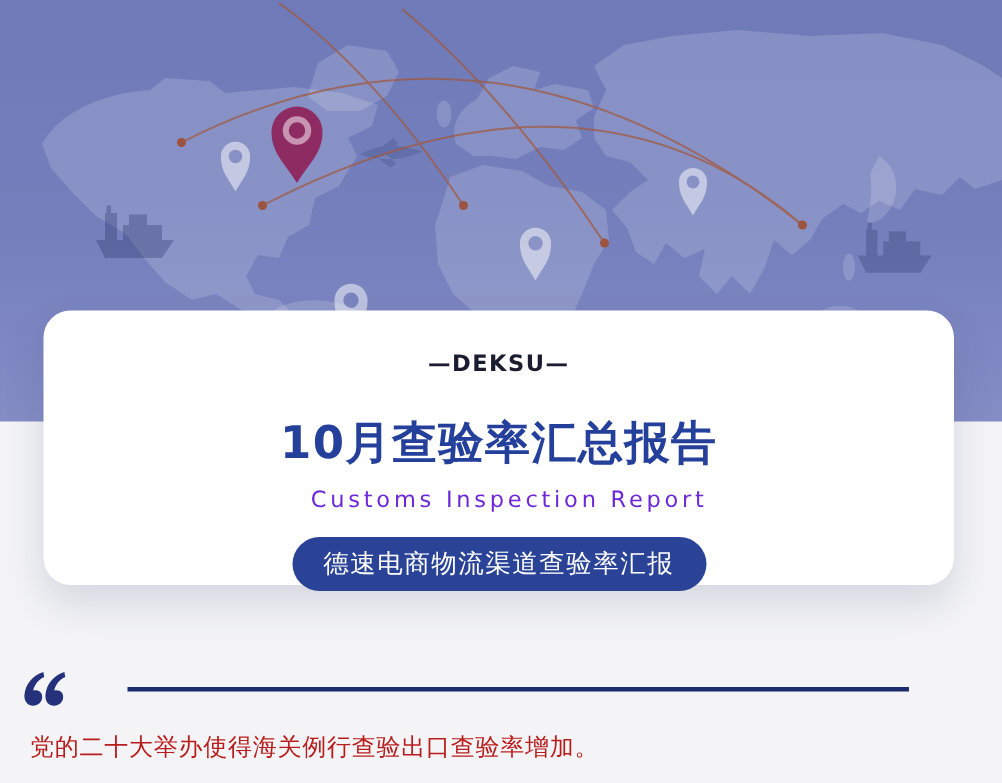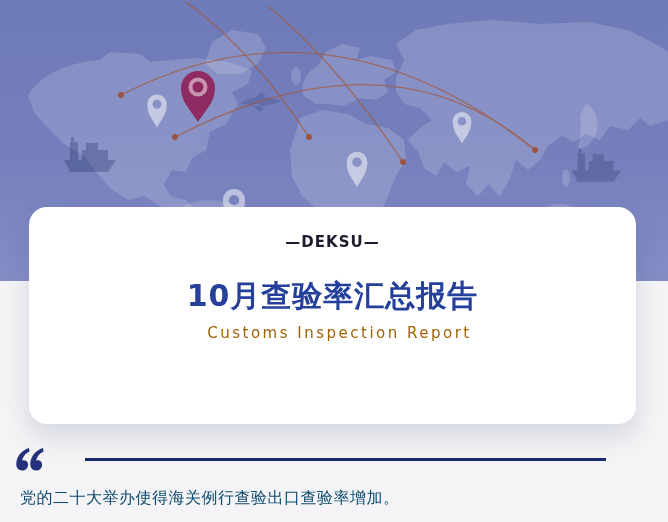--- a/index.html
+++ b/index.html
@@ -11,57 +11,57 @@
   }
   
   .hero {
     position:absolute; left:0; top:0; width:668px; height:281px;
     background:linear-gradient(180deg,#6f7ab8 0%,#747fbc 55%,#858dc5 100%);
     overflow:hidden;
   }
   .hero svg { position:absolute; left:0; top:0; }
   
   .card {
-    position:absolute; left:29px; top:207px; width:607px; height:217px;
+    position:absolute; left:29px; top:207px; width:607px; height:183px;
     background:#ffffff; border-radius:18px;
     box-shadow:0 12px 26px rgba(50,60,110,0.16);
     z-index:3;
     display:flex; flex-direction:column; align-items:center;
     padding-top:26px;
   }
   .brand {
     font-size:15px; font-weight:bold; color:#1c1c30; letter-spacing:1px;
   }
   .title {
     margin-top:30px;
     font-size:30px; font-weight:bold; color:#24409a; letter-spacing:1px;
     line-height:1;
   }
   .subtitle {
     margin-top:13px;
-    font-size:15px; color:#a16207; letter-spacing:2.5px;margin-left:14px;
+    font-size:15px; color:#6d28d9; letter-spacing:2.5px;margin-left:14px;
   }
   .badge-btn {
     margin-top:16px;
     background:#2a4397; color:#ffffff;
     font-size:17px; letter-spacing:1px;
     padding:8px 21px; border:none; border-radius:20px;
     font-family:inherit; cursor:pointer; line-height:1.2;
   }
   
   .quote-icon {
     position:absolute; left:16px; top:447px; width:30px; height:25px; z-index:2;
   }
   .divider {
     position:absolute; left:85px; top:458px; width:521px; height:3px;
     background:#1c2a6e; z-index:2;
   }
   .quote-text {
     position:absolute; left:20px; top:488px; z-index:2;
-    font-size:16px; color:#0c4a6e; letter-spacing:0.5px;
+    font-size:16px; color:#b91c1c; letter-spacing:0.5px;
   }
 </style>
 </head>
 <body>
 
 <div class="hero">
   <svg width="668" height="281" viewBox="0 0 668 281">
 
     <g fill="rgba(255,255,255,0.16)">
       <path d="M205,64 L212,42 L232,30 L258,34 L266,48 L258,64 L240,74 L218,74 Z"></path>
@@ -122,20 +122,21 @@
       <path d="M198,122 C190,109 181,102 181,88 A17,17 0 1 1 215,88 C215,102 206,109 198,122 Z" fill="#8e2b62"></path>
       <circle cx="198" cy="87" r="7.5" fill="none" stroke="rgba(255,255,255,0.5)" stroke-width="4"></circle>
     </g>
   </svg>
 </div>
 
 <div class="card">
   <div class="brand">—DEKSU—</div>
   <div class="title">10月查验率汇总报告</div>
   <div class="subtitle">Customs Inspection Report</div>
+  <button class="badge-btn">德速电商物流渠道查验率汇报</button>
 </div>
 
 <svg class="quote-icon" viewBox="0 0 30 25">
   <g fill="#26317c" transform="skewX(-6)">
     <path d="M13,1 C6,3.5 2,9 2,16 C2,20.5 4.8,23.5 8.6,23.5 C11.8,23.5 14,21.2 14,18.2 C14,15.2 11.9,13.2 9,13.2 C8.5,13.2 8,13.25 7.5,13.4 C8.2,9.2 10.3,6.1 14,4.4 Z"></path>
     <path d="M27,1 C20,3.5 16,9 16,16 C16,20.5 18.8,23.5 22.6,23.5 C25.8,23.5 28,21.2 28,18.2 C28,15.2 25.9,13.2 23,13.2 C22.5,13.2 22,13.25 21.5,13.4 C22.2,9.2 24.3,6.1 28,4.4 Z"></path>
   </g>
 </svg>
 <div class="divider"></div>
 <div class="quote-text">党的二十大举办使得海关例行查验出口查验率增加。</div>

